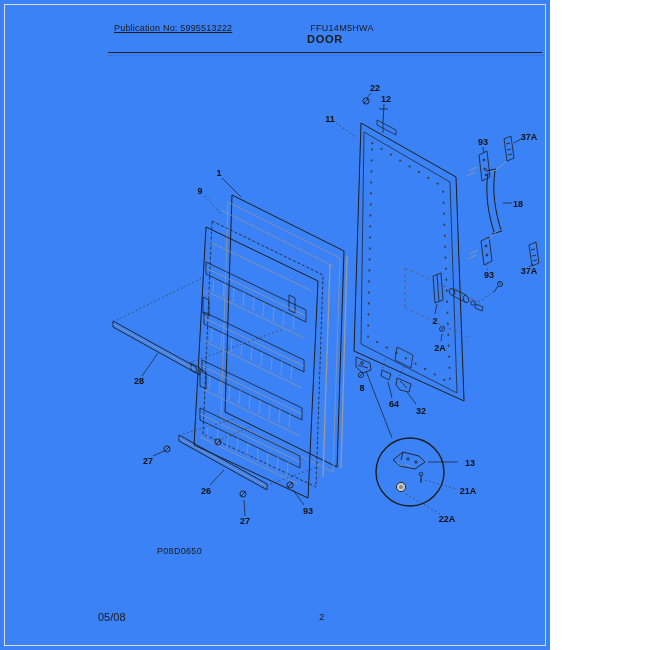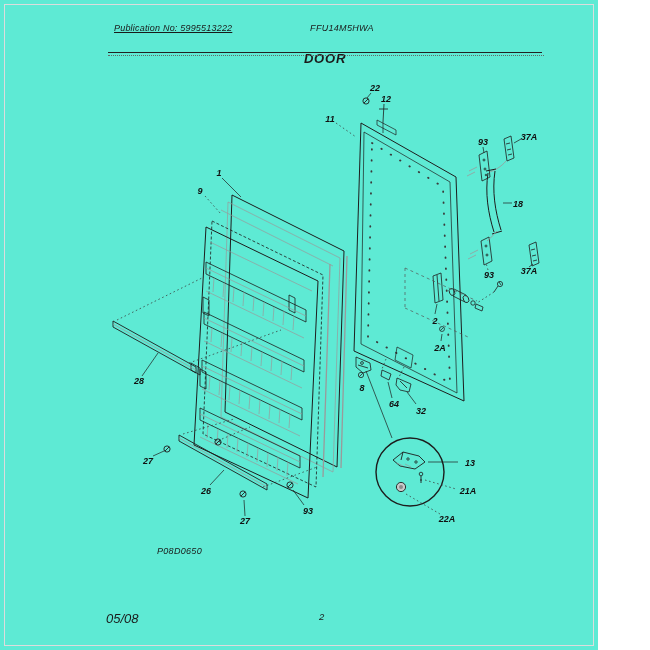--- a/index.html
+++ b/index.html
@@ -1,27 +1,27 @@
 <!DOCTYPE html>
 <html><head>
 <meta charset="utf-8">
 <style>
   html,body{margin:0;padding:0;background:#ffffff;}
   .page{
-    position:relative;width:598px;height:650px;background:#5eead4;
-    font-family:"Liberation Sans",sans-serif;color:#1a1a1a;overflow:hidden;font-style:italic;
+    position:relative;width:550px;height:650px;background:#3b82f6;
+    font-family:"Liberation Sans",sans-serif;color:#1a1a1a;overflow:hidden;
   }
   .frame{position:absolute;inset:4px;border:1px solid #dcdcdc;pointer-events:none;}
   .pub{position:absolute;left:114px;top:23px;font-size:9px;letter-spacing:.2px;text-decoration:underline;}
   .model{position:absolute;left:342px;top:23px;transform:translateX(-50%);font-size:9px;letter-spacing:.3px;}
-  .doc-title{position:absolute;left:325px;top:51px;transform:translateX(-50%);font-size:13px;font-weight:700;letter-spacing:.8px;}
+  .doc-title{position:absolute;left:325px;top:33px;transform:translateX(-50%);font-size:11px;font-weight:700;letter-spacing:.8px;}
   .rule-solid{position:absolute;left:108px;top:52px;width:434px;border-top:1.5px solid #222;}
   .rule-dotted{position:absolute;left:108px;top:55px;width:436px;border-top:1px dotted #666;}
   .figcode{position:absolute;left:114px;top:546px;font-size:9px;letter-spacing:.3px;padding-left:43px;}
-  .f-date{position:absolute;left:106px;top:611px;font-size:13px;}
+  .f-date{position:absolute;left:98px;top:611px;font-size:11px;}
   .f-page{position:absolute;left:319px;top:611px;font-size:9.5px;}
   svg.diagram{position:absolute;left:0;top:0;width:650px;height:650px;}
   text.co{font-family:"Liberation Sans",sans-serif;font-size:9px;font-weight:700;fill:#111;text-anchor:middle;}
 </style>
 </head>
 <body>
 
 <div class="page">
   <div class="frame"></div>
 

